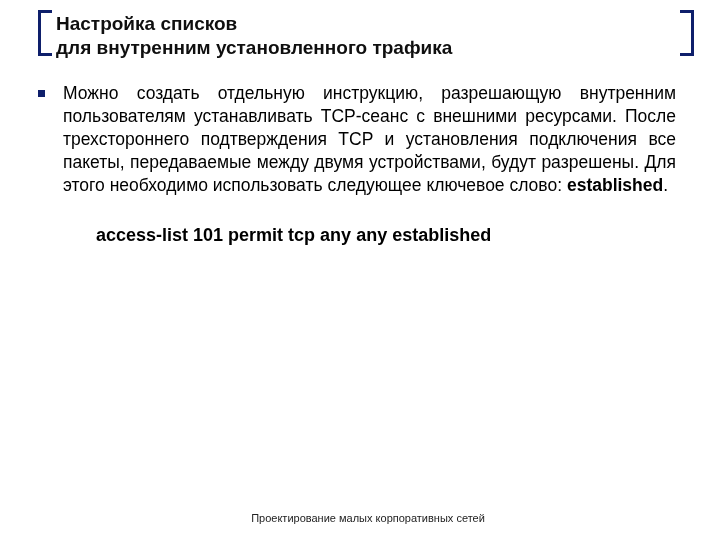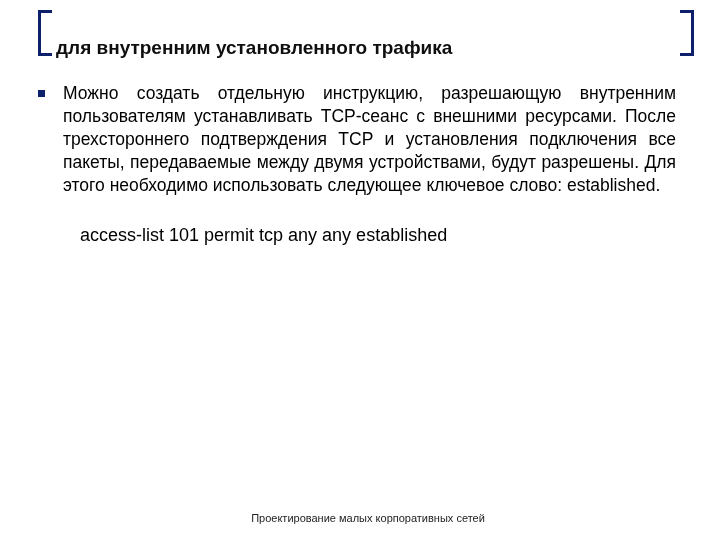--- a/index.html
+++ b/index.html
@@ -71,27 +71,27 @@
     flex: 0 0 auto;
   }
   .para {
     font-size: 17.5px;
     line-height: 1.32;
     text-align: justify;
     text-justify: inter-word;
     color: #000;
   }
   .kw {
-    font-weight: normal;
+    font-weight: bold;
   }
   .command {
     font-size: 18px;
-    font-weight: normal;
+    font-weight: bold;
     margin-top: 28px;
-    margin-left: 24px;
+    margin-left: 40px;
     color: #000;
   }
   .footer {
     position: absolute;
     bottom: 16px;
     left: 0;
     right: 0;
     text-align: center;
     font-size: 11px;
     color: #222;
@@ -101,21 +101,21 @@
 </head>
 <body>
 
 <div class="slide">
 
   <div class="bracket-left"></div>
   <div class="bracket-right"></div>
 
   <div class="title-wrap">
     <div class="title">
-      <br>
+      <span>Настройка списков</span><br>
       <span>для внутренним установленного трафика</span>
     </div>
   </div>
 
   <div class="body">
     <div class="bullet-row">
       <div class="bullet-mark"></div>
       <div class="para">
         <span>Можно создать отдельную инструкцию, разрешающую внутренним пользователям устанавливать TCP-сеанс с внешними ресурсами. После трехстороннего подтверждения TCP и установления подключения все пакеты, передаваемые между двумя устройствами, будут разрешены. Для этого необходимо использовать следующее ключевое слово: </span><span class="kw">established</span><span>.</span>
       </div>

